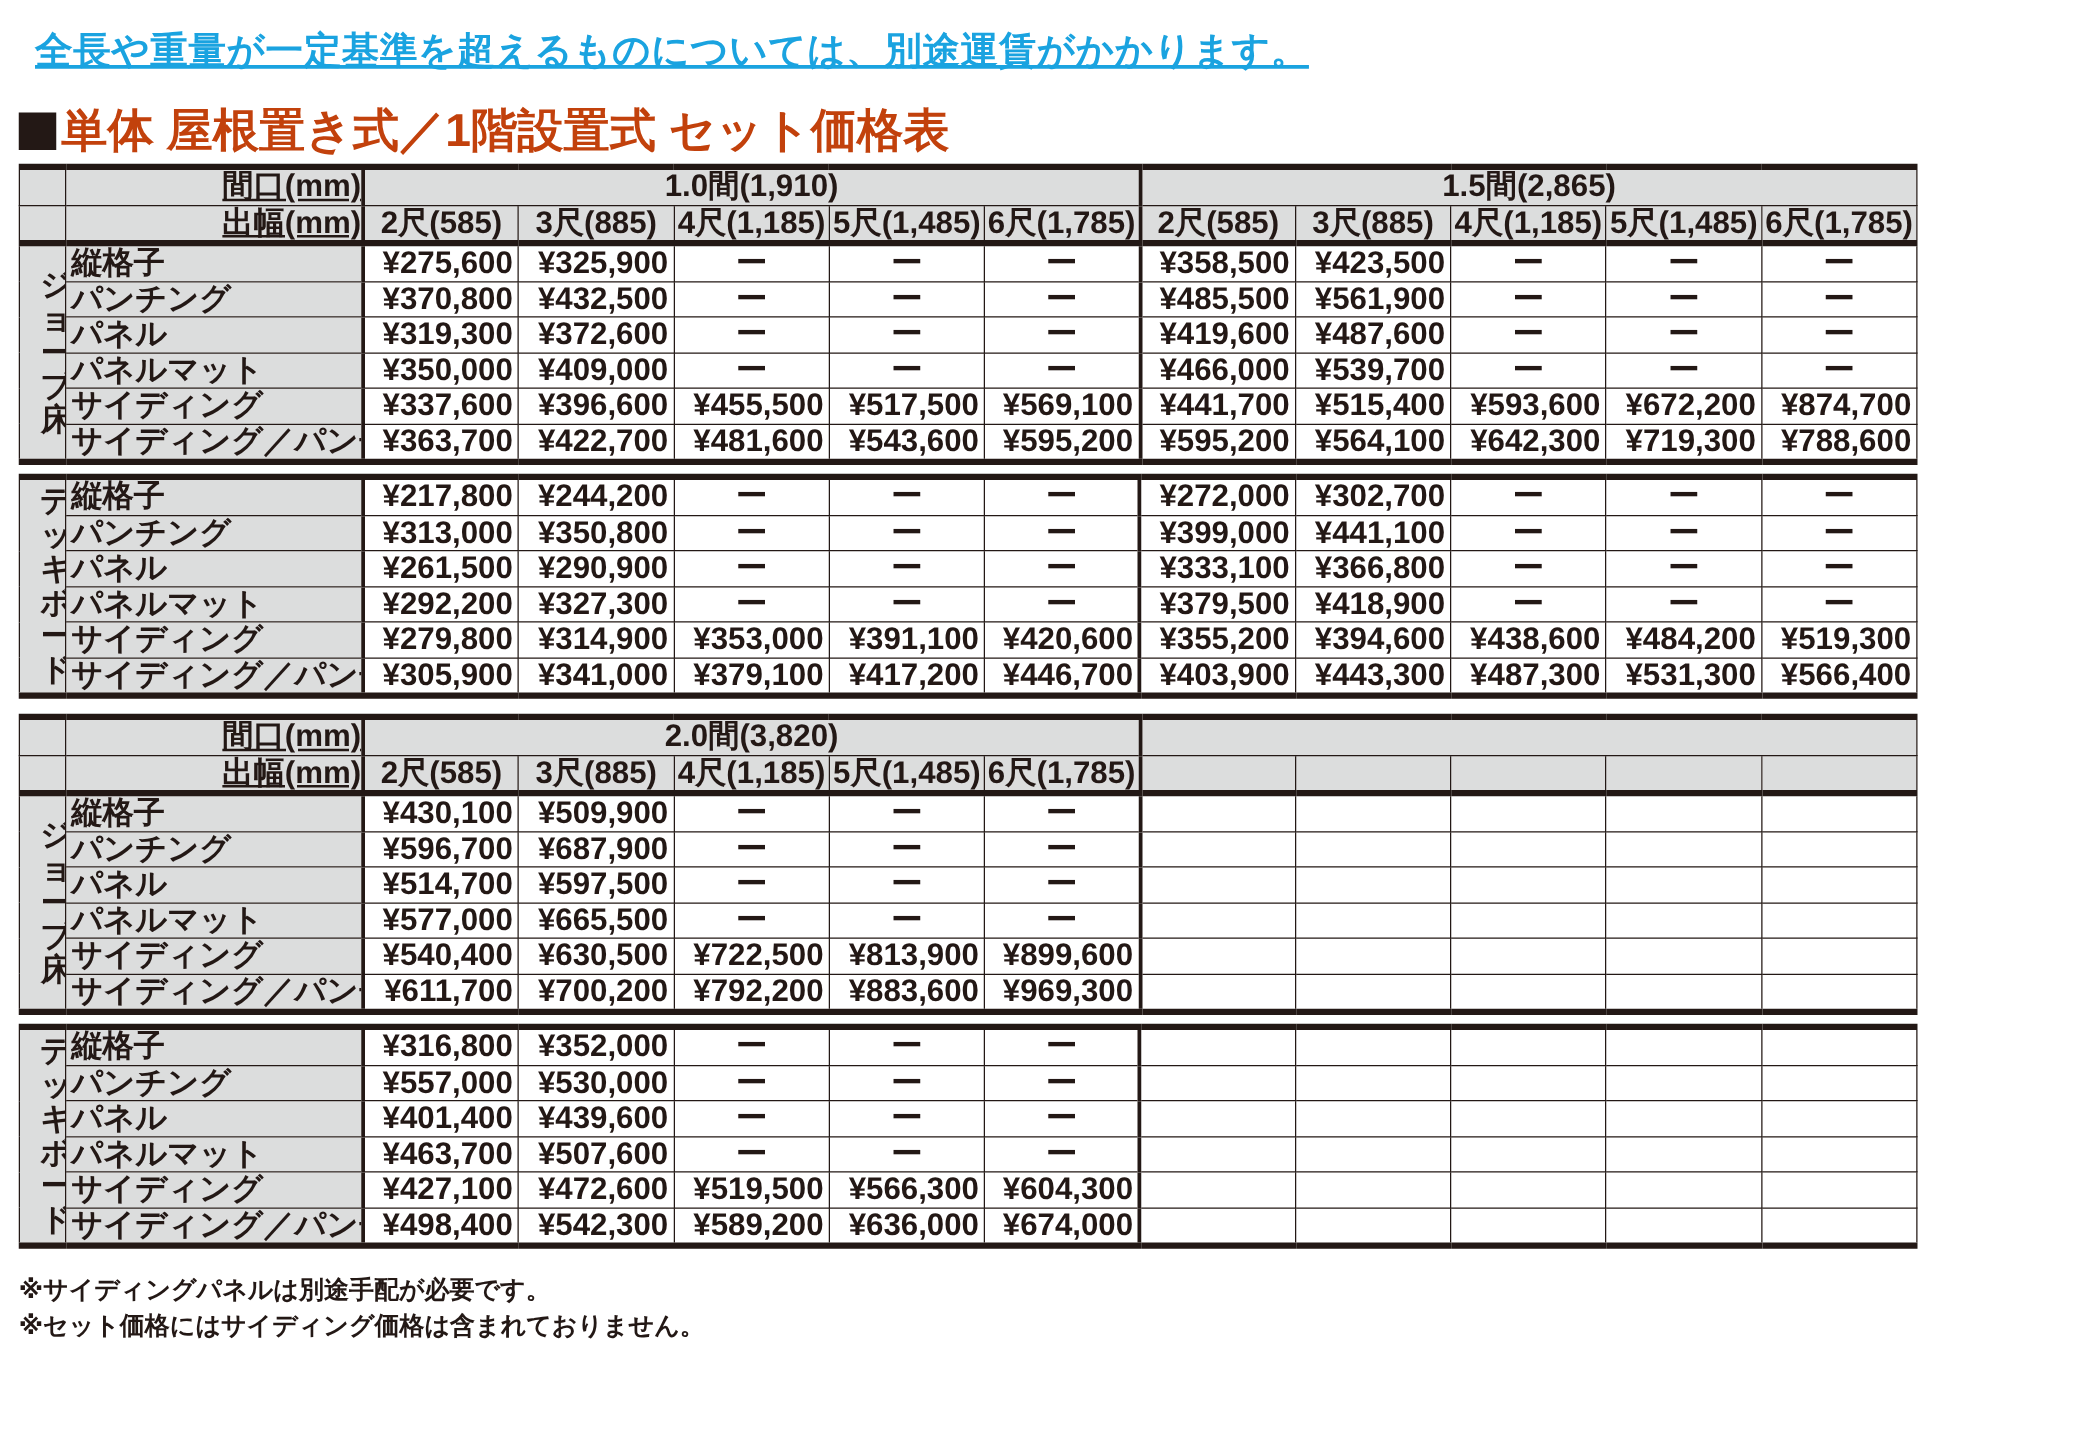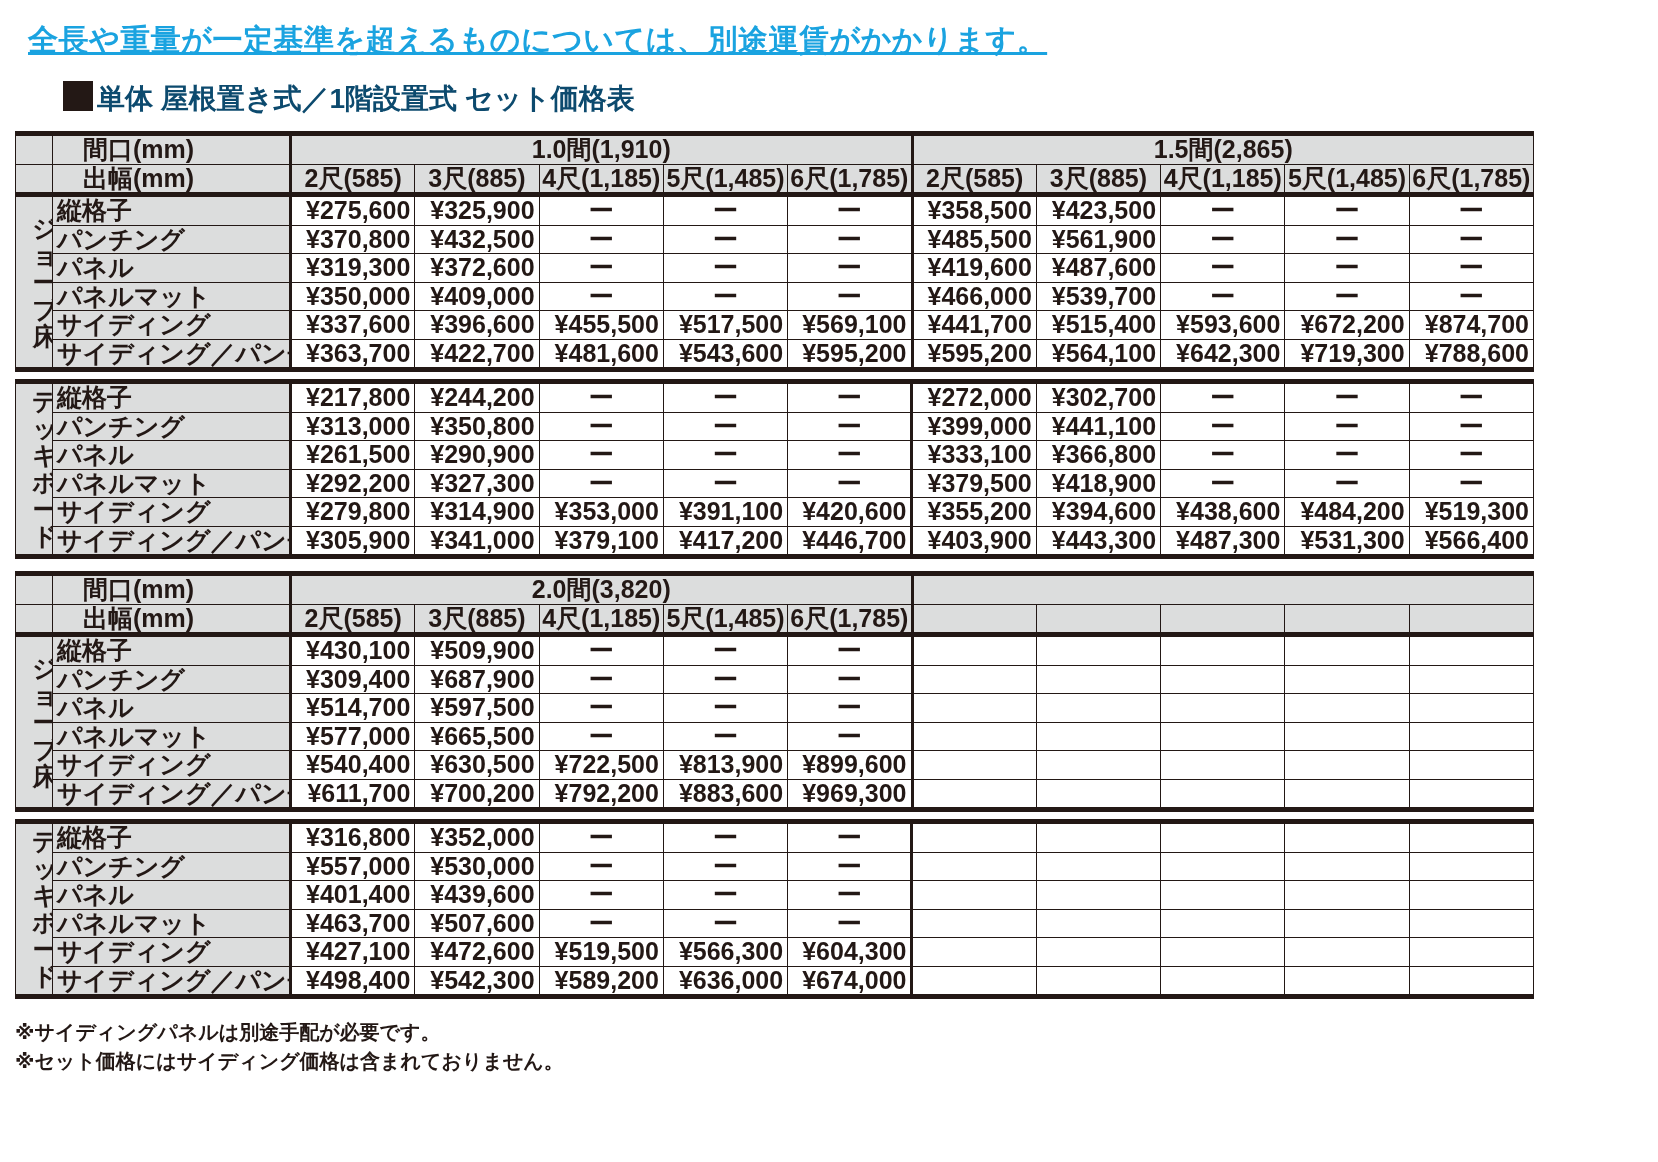--- a/index.html
+++ b/index.html
@@ -1,35 +1,35 @@
 <!DOCTYPE html>
 <html><head>
 <meta charset="utf-8">
 <style>
   html, body { margin:0; padding:0; background:#ffffff; }
   body { width:1658px; height:1162px; position:relative; overflow:hidden;
          font-family:"Liberation Sans", "DejaVu Sans", sans-serif; color:#231815; }
   .notice { position:absolute; left:28px; top:20px; font-size:30px; font-weight:bold;
             color:#1aa3e0; letter-spacing:0.5px;text-decoration:underline; }
-  .title { position:absolute; left:15px; top:80px; font-size:28px; font-weight:bold; color:#0c4a6e;margin-left:48px; }
+  .title { position:absolute; left:15px; top:80px; font-size:37px; font-weight:bold; color:#c2410c; }
   .title .sq { display:inline-block; width:30px; height:30px; background:#231815;
                vertical-align:-3px; margin-right:4px; }
 
   .blk { position:absolute; left:15px; width:1518px; }
   table.pt { border-collapse:collapse; width:1518px; table-layout:fixed; }
   table.pt td { border:1.5px solid #231815; padding:0; height:27.5px; font-size:25px;
                 font-weight:bold; white-space:nowrap; overflow:hidden; line-height:27px; }
   table.pt col.c-grp { width:37px; }
   table.pt col.c-nm  { width:238px; }
   table.pt col.c-v   { width:124.3px; }
   .thick-top { border-top:5px solid #231815 !important; }
   .thick-bot { border-bottom:5px solid #231815 !important; }
   .gray { background:#dcdddd; }
   .hdr { text-align:center; }
-  .hdr-label { text-align:left; padding-left:30px !important; }
+  .hdr-label { text-align:right; padding-left:30px !important;text-decoration:underline; }
   .nm { background:#dcdddd; padding-left:4px !important; }
   .v  { text-align:right; padding-right:4px !important; background:#fff; }
   .dash { text-align:center; background:#fff; }
   .empty { background:#fff; }
   .grp { background:#dcdddd; text-align:center; vertical-align:middle; font-size:26px;
          line-height:29px; border-right:1.5px solid #231815; }
   .grp span { display:inline-block; width:26px; white-space:normal; word-break:break-all;margin-left:16px; }
   .sep-left { border-left:3px solid #231815 !important; }
   .notes { position:absolute; left:15px; top:1018px; font-size:20px; font-weight:bold; line-height:29px; }
 </style>
@@ -306,21 +306,21 @@
           <td class="dash">ー</td>
           <td class="dash">ー</td>
           <td class="empty sep-left"></td>
           <td class="empty"></td>
           <td class="empty"></td>
           <td class="empty"></td>
           <td class="empty"></td>
         </tr>
         <tr>
           <td class="nm">パンチング</td>
-          <td class="v sep-left">¥309,400</td>
+          <td class="v sep-left">¥596,700</td>
           <td class="v">¥687,900</td>
           <td class="dash">ー</td>
           <td class="dash">ー</td>
           <td class="dash">ー</td>
           <td class="empty sep-left"></td>
           <td class="empty"></td>
           <td class="empty"></td>
           <td class="empty"></td>
           <td class="empty"></td>
         </tr>

